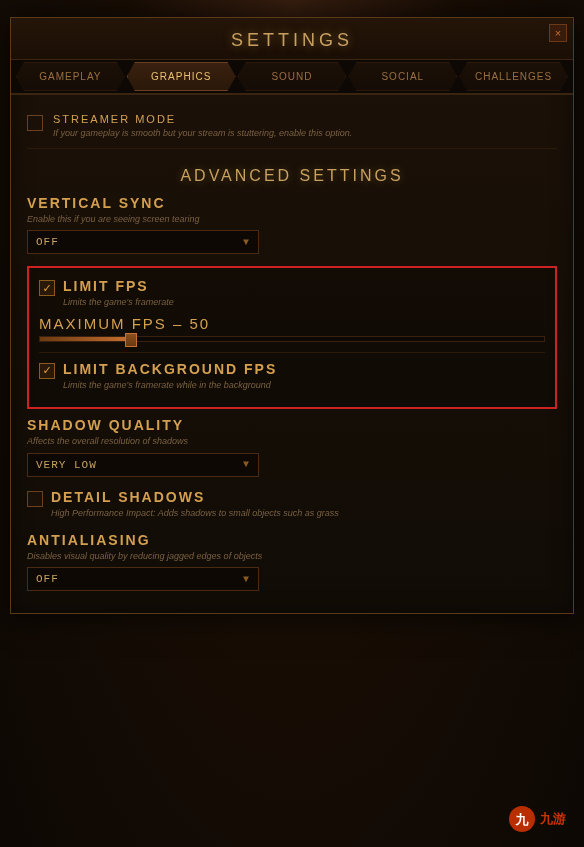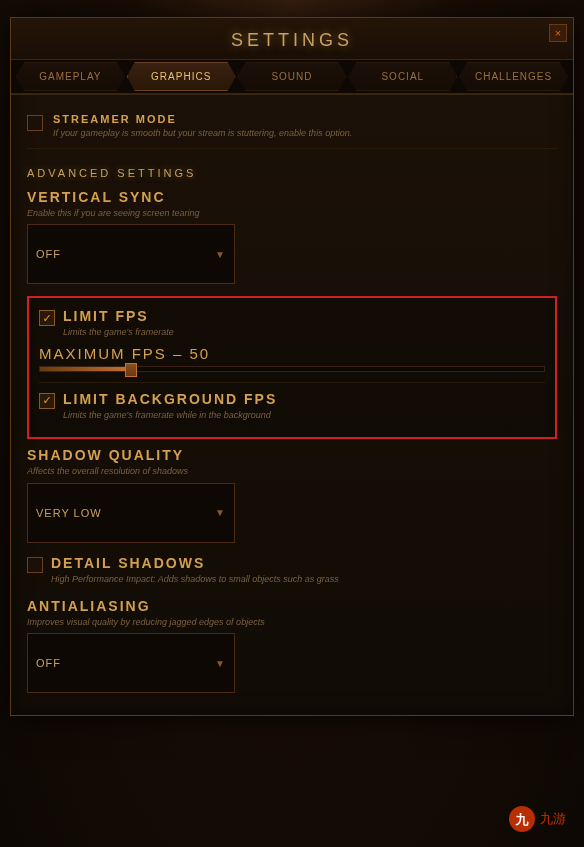--- a/index.html
+++ b/index.html
@@ -130,36 +130,36 @@
       background: #1a1008;
       flex-shrink: 0;
       margin-top: 2px;
     }
 
     .setting-title {
       color: #d4a050;
       font-size: 11px;
       letter-spacing: 2px;
       text-transform: uppercase;
-      font-weight: bold;
+      font-weight: normal;
     }
 
     .setting-desc {
       color: #7a6040;
       font-size: 9px;
       margin-top: 2px;
       line-height: 1.4;
       font-style: italic;
     }
 
     
     .section-heading {
-      text-align: left;
+      text-align: center;
       color: #c8a060;
-      font-size: 11px;
+      font-size: 16px;
       letter-spacing: 3px;
       text-transform: uppercase;
       padding: 8px 0 10px;
       text-shadow: 0 0 8px rgba(200,160,60,0.4);
     }
 
     
     .setting-group {
       margin-bottom: 12px;
     }
@@ -167,33 +167,34 @@
     .setting-label {
       color: #d4a050;
       font-size: 14px;
       letter-spacing: 2px;
       text-transform: uppercase;
       font-weight: bold;
     }
 
     
     .dropdown {
-      width: 208px;
+      width: 232px;
       background: #0d0804;
       border: 1px solid #4a2a10;
       color: #c8a060;
       font-size: 11px;
       letter-spacing: 1px;
-      padding: 23px 8px;
+      padding: 5px 8px;
       margin-top: 5px;
       display: flex;
       align-items: center;
       justify-content: space-between;
       cursor: pointer;
       text-transform: uppercase;
+      font-family: Liberation Mono, monospace;
     }
 
     .dropdown-arrow {
       color: #8a5a20;
       font-size: 10px;
     }
 
     
     .highlight-box {
       border: 2px solid #cc2222;
@@ -361,29 +362,29 @@
         <div class="checkbox"></div>
         <div>
           <div class="setting-label">DETAIL SHADOWS</div>
           <div class="setting-desc">High Performance Impact: Adds shadows to small objects such as grass</div>
         </div>
       </div>
     </div>
 
     <div class="setting-group">
       <div class="setting-label">ANTIALIASING</div>
-      <div class="setting-desc">Improves visual quality by reducing jagged edges of objects</div>
+      <div class="setting-desc">Disables visual quality by reducing jagged edges of objects</div>
       <div class="dropdown">
         <span>OFF</span>
         <span class="dropdown-arrow">▼</span>
       </div>
     </div>
 
   </div>
 </div>
 
 <div style="position:absolute; bottom:14px; right:18px; z-index:20; display:flex; align-items:center; gap:4px;">
   <svg width="28" height="28" viewBox="0 0 28 28">
     <circle cx="14" cy="14" r="13" fill="#cc3300" opacity="0.9"></circle>
     <text x="14" y="19" text-anchor="middle" fill="white" font-size="13" font-weight="bold">九</text>
   </svg>
-  <span style="color:#cc3300; font-size:13px; font-weight:normal;">九游</span>
+  <span style="color:#cc3300; font-size:13px; font-weight:bold;">九游</span>
 </div>
 
 </body></html>

